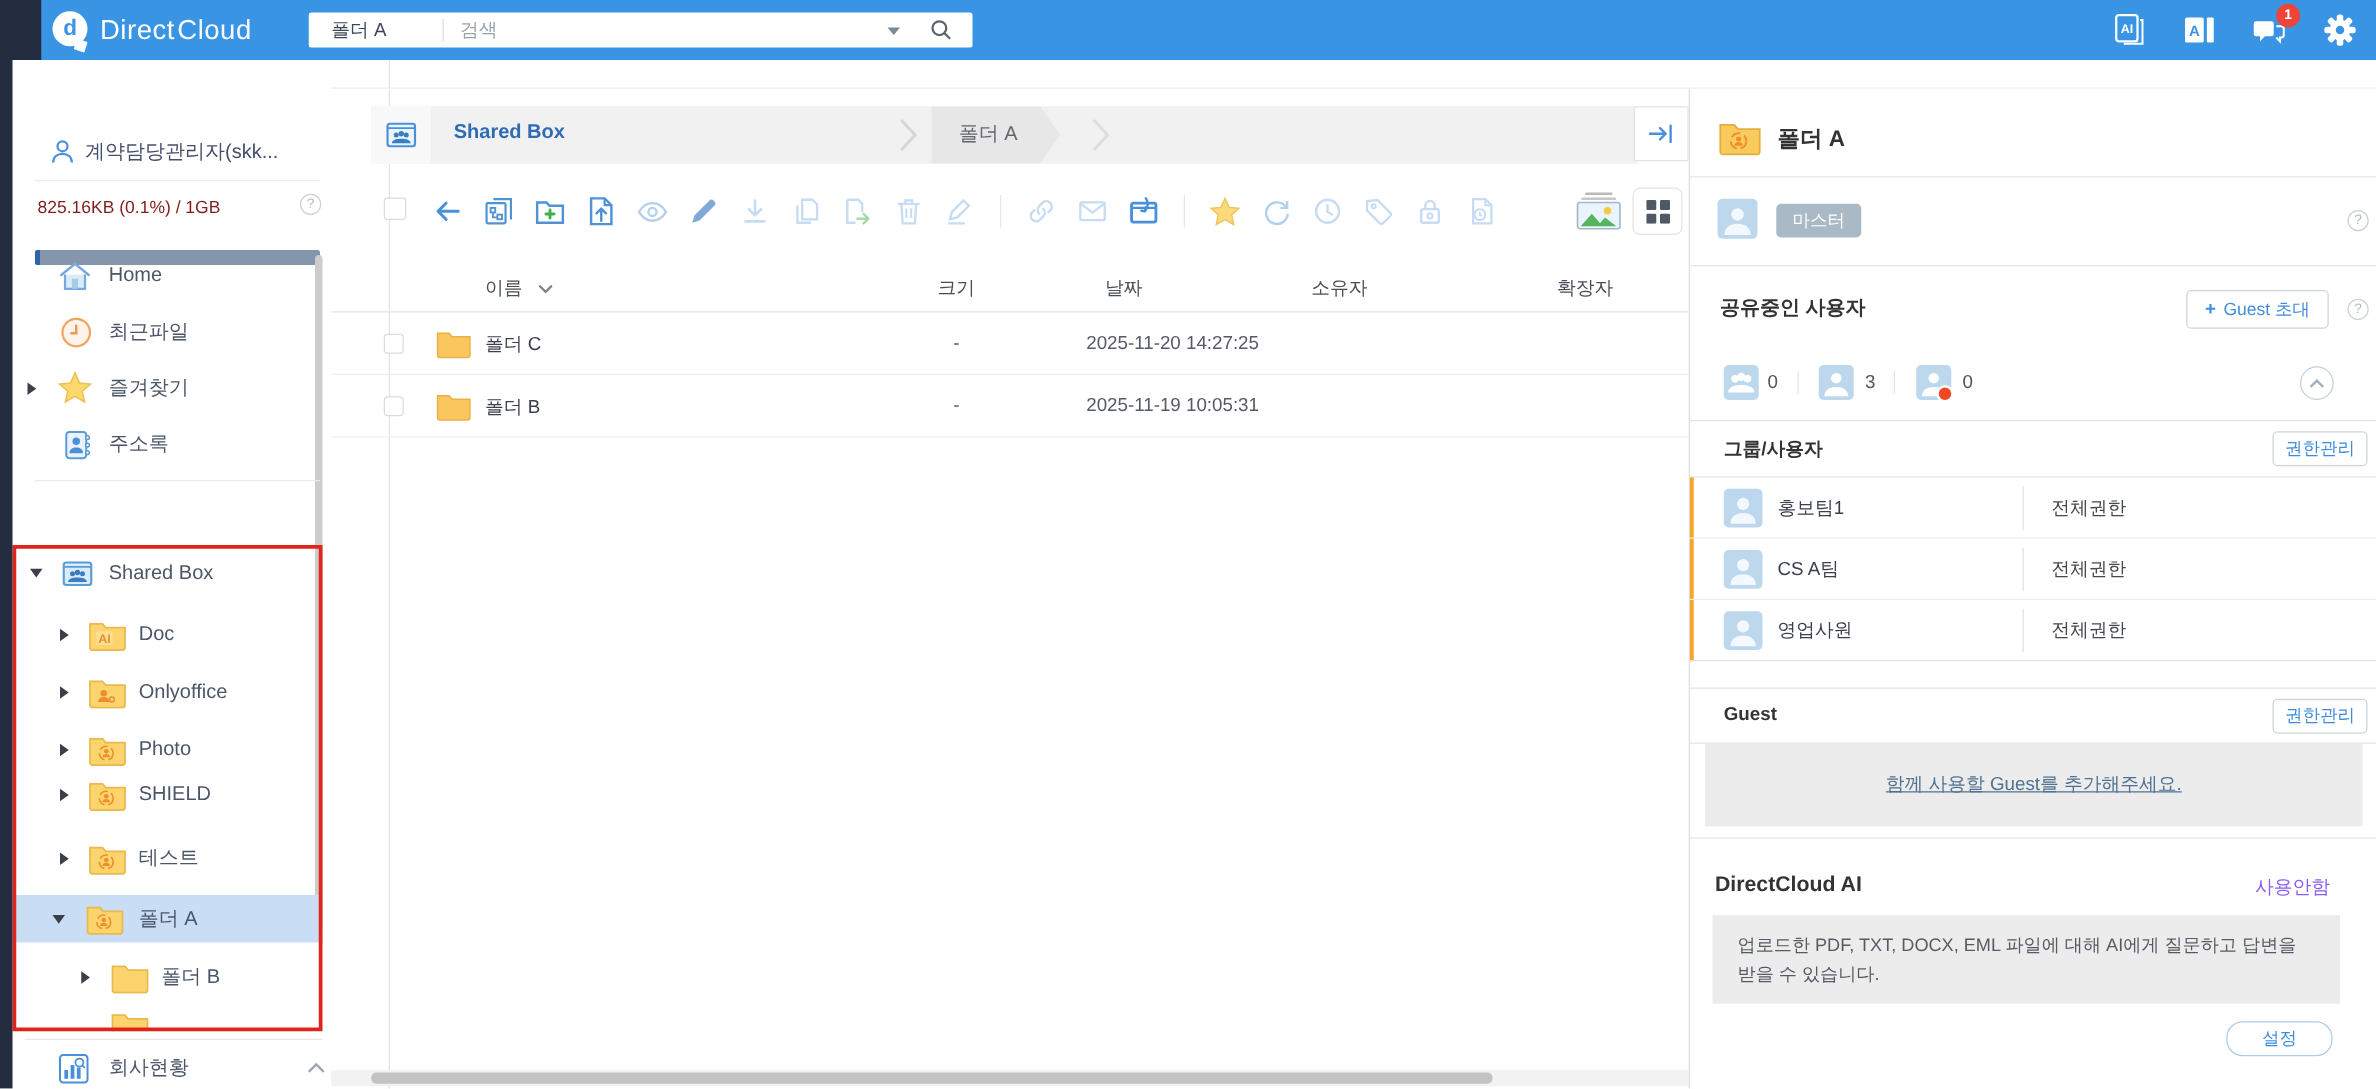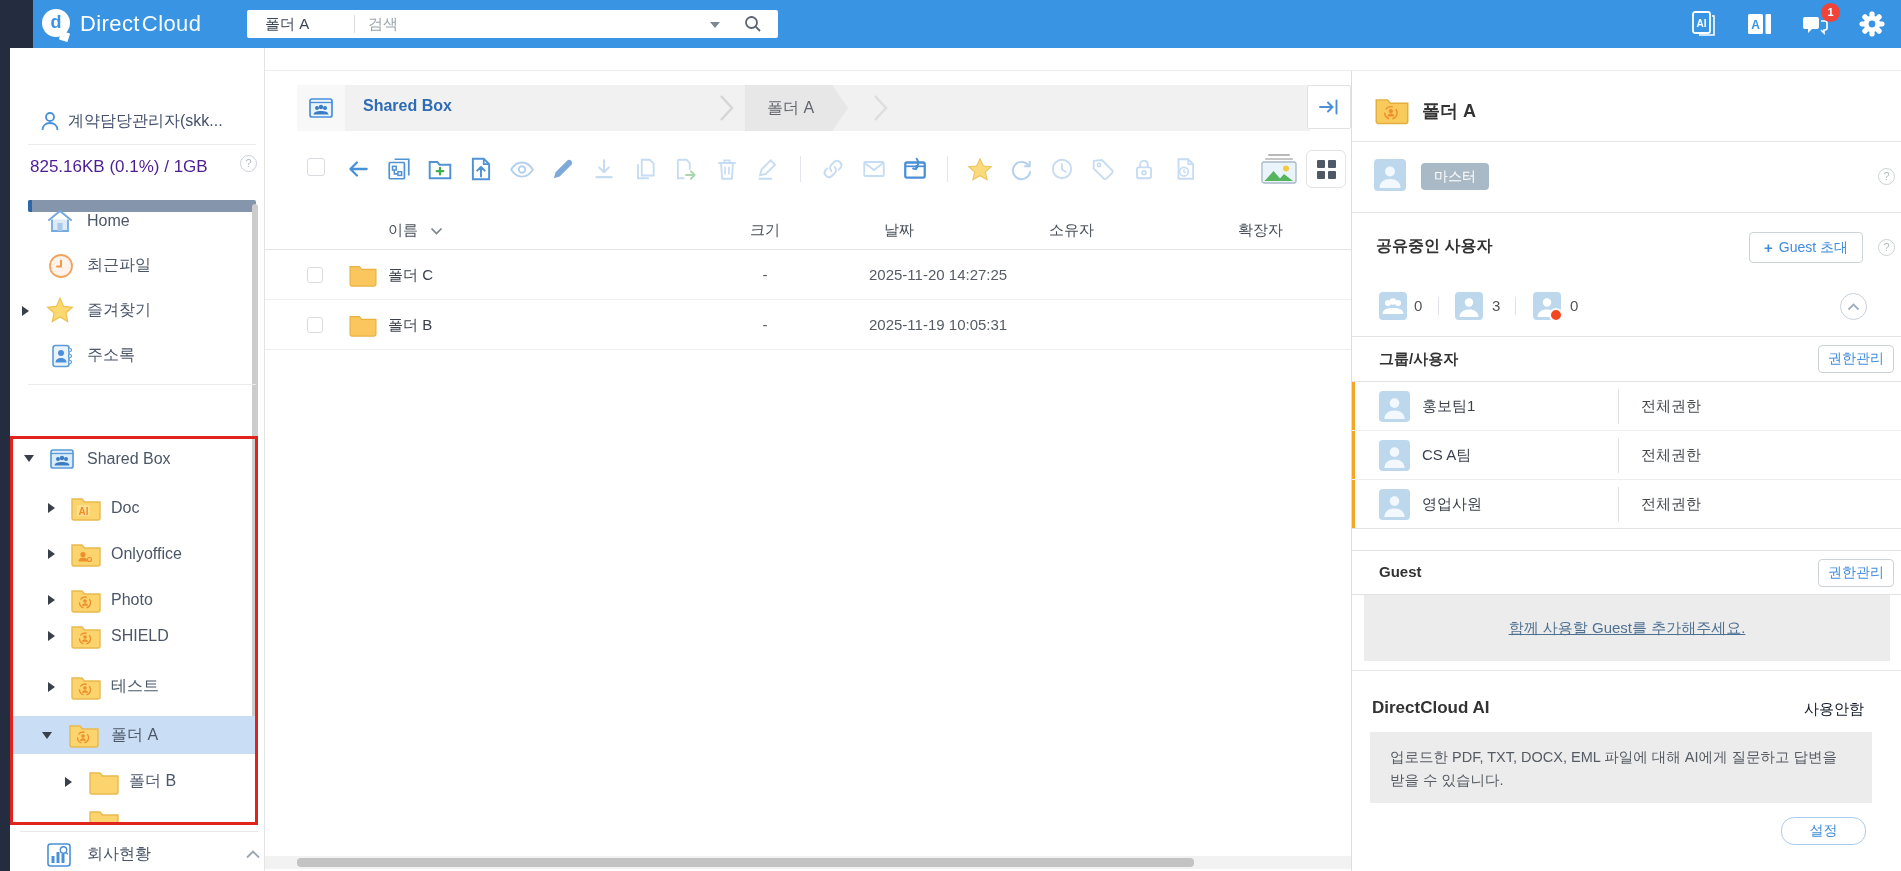--- a/index.html
+++ b/index.html
@@ -19,21 +19,21 @@
   .logo-tail{position:absolute;left:60px;top:32px;width:9px;height:9px;background:#fff;transform:rotate(18deg);border-radius:1px}
   .searchbox{position:absolute;left:247px;top:10px;width:531px;height:28px;background:#fff;border-radius:2px}
   .search-scope{position:absolute;left:18px;top:5px;font-size:15px;color:#3c4656}
   .search-div{position:absolute;left:107px;top:5px;width:1px;height:18px;background:#d9dde2}
   .search-ph{position:absolute;left:121px;top:5px;font-size:15px;color:#9aa3ad}
   .search-caret{position:absolute;right:58px;top:12px;width:0;height:0;border-left:5px solid transparent;border-right:5px solid transparent;border-top:6px solid #7e8893}
   .tb-icons{position:absolute;right:14px;top:8px;display:flex;gap:26px;align-items:center}
   .tb-icon{position:relative;width:30px;height:32px;display:flex;align-items:center;justify-content:center}
   .badge{position:absolute;top:-5px;right:-9px;min-width:19px;height:19px;border-radius:10px;background:#f04438;color:#fff;font-size:11px;font-weight:bold;text-align:center;line-height:19px;padding:0 4px}
   
-  .sidebar{position:absolute;left:10px;top:48px;width:255px;height:823px;background:#fff;border-right:1px solid #e4e4e4}
+  .sidebar{position:absolute;left:10px;top:48px;width:302px;height:823px;background:#fff;border-right:1px solid #e4e4e4}
   .side-label{font-size:16px;color:#4b5668}
   .tri-r{width:0;height:0;border-left:7px solid #3a4049;border-top:5px solid transparent;border-bottom:5px solid transparent}
   .tri-d{width:0;height:0;border-top:7px solid #3a4049;border-left:5px solid transparent;border-right:5px solid transparent}
   .help-circle{width:17px;height:17px;border:1px solid #ccd1d8;border-radius:50%;color:#b4bac2;font-size:11px;text-align:center;line-height:15px}
   .redbox{position:absolute;left:0px;top:388px;width:248px;height:389px;border:3px solid #e0241c;z-index:30;pointer-events:none}
   .sel-row{position:absolute;left:0;top:668px;width:248px;height:38px;background:#c9def5}
   
   .crumb-bar{position:absolute;left:297px;top:85px;width:1013px;height:46px;background:#f1f1f2}
   .crumb-tile{position:absolute;left:0;top:0;width:48px;height:46px;background:#f8f8f8;display:flex;align-items:center;justify-content:center}
   .crumb-root{position:absolute;left:66px;top:12px;font-size:16px;font-weight:bold;color:#2f6cb3}
@@ -129,21 +129,21 @@
   <div class="sidebar">
 
     <div class="abs" style="left:28px;top:61px">
       <svg width="24" height="24" viewBox="0 0 24 24">
           <circle cx="12" cy="8" r="4" fill="none" stroke="#4a90d9" stroke-width="1.8"></circle>
           <path d="M4.5 21 c0-4.5 3.3-7 7.5-7 s7.5 2.5 7.5 7" fill="none" stroke="#4a90d9" stroke-width="1.8"></path>
         </svg>
     </div>
     <div class="abs" style="left:58px;top:63px;font-size:16px;color:#44506b">계약담당관리자(skk...</div>
     <div class="abs" style="left:18px;top:96px;width:228px;height:1px;background:#ebebeb"></div>
-    <div class="abs" style="left:20px;top:109px;font-size:17px;color:#4c1d95">825.16KB (0.1%) / 1GB</div>
+    <div class="abs" style="left:20px;top:109px;font-size:14px;color:#7f1d1d">825.16KB (0.1%) / 1GB</div>
     <div class="abs help-circle" style="left:230px;top:107px">?</div>
     <div class="abs" style="left:18px;top:152px;width:228px;height:12px;background:#8495ac;border-radius:2px;overflow:hidden">
       <div style="width:4px;height:12px;background:#2f66a6"></div>
     </div>
     <div class="abs" style="left:242px;top:156px;width:6px;height:538px;background:#cccccc;border-radius:3px"></div>
 
     <div class="abs flex" style="left:0;top:150px;width:248px;height:45px">
       <span class="abs" style="left:36px">
         <svg width="28" height="26" viewBox="0 0 28 26">
             <path d="M3 12 L14 3 l11 9" fill="none" stroke="#76a9dd" stroke-width="2" stroke-linecap="round"></path>
@@ -499,21 +499,21 @@
   <div class="hrow" style="top:210px;height:40px;border-bottom:1px solid #e4e4e4">
     <span class="abs th" style="left:123px;top:11px">이름</span>
     <span class="abs" style="left:165px;top:17px">
       <svg width="13" height="8" viewBox="0 0 13 8">
           <path d="M1.5 1.5 L6.5 6.5 11.5 1.5" fill="none" stroke="#7c838d" stroke-width="1.7"></path>
         </svg>
     </span>
     <span class="abs th" style="left:455px;top:11px;width:90px;text-align:center">크기</span>
     <span class="abs th" style="left:619px;top:11px">날짜</span>
     <span class="abs th" style="left:784px;top:11px;width:60px;text-align:left">소유자</span>
-    <span class="abs th" style="left:973px;top:11px;width:60px;text-align:left">확장자</span>
+    <span class="abs th" style="left:973px;top:11px;width:60px;text-align:center">확장자</span>
   </div>
 
   <div class="hrow" style="top:250px;height:50px;border-bottom:1px solid #efefef">
     <span class="abs checkbox" style="left:42px;top:17px;width:16px;height:16px"></span>
     <span class="abs" style="left:83px;top:13px">
       <svg width="30" height="24" viewBox="0 0 32 26">
           <path d="M2 4 h10 l2.5 3 H30 v16 a2 2 0 0 1 -2 2 H4 a2 2 0 0 1 -2 -2z" fill="#f9c75e" stroke="#e9b141" stroke-width="1.3"></path>
         </svg>
     </span>
     <span class="abs cell" style="left:123px;top:16px">폴더 C</span>
@@ -643,18 +643,18 @@
     <div class="sec-bar" style="top:479px;height:45px">
       <span class="sec-title" style="top:12px">Guest</span>
       <div class="abs btn" style="right:8px;top:8px;width:76px;height:28px">권한관리</div>
     </div>
     <div class="abs graybox" style="left:12px;top:524px;width:526px;height:66px;text-align:center;line-height:66px">
       <span style="font-size:15px;color:#4f7191;text-decoration:underline">함께 사용할 Guest를 추가해주세요.</span>
     </div>
 
     <div class="p-border" style="top:599px"></div>
     <span class="abs" style="left:20px;top:627px;font-size:17px;font-weight:bold;color:#333">DirectCloud AI</span>
-    <span class="abs" style="right:37px;top:629px;font-size:15px;color:#0f172a">사용안함</span>
+    <span class="abs" style="right:37px;top:629px;font-size:15px;color:#8b5cf6">사용안함</span>
     <div class="abs graybox" style="left:18px;top:661px;width:502px;height:71px;padding:14px 20px;font-size:14.5px;color:#565b63;line-height:1.6">업로드한 PDF, TXT, DOCX, EML 파일에 대해 AI에게 질문하고 답변을 받을 수 있습니다.</div>
     <div class="abs btn" style="right:35px;top:746px;width:85px;height:28px;border-color:#a9cdeb;border-radius:13px">설정</div>
   </div>
 
 </div>
 
 </body></html>

